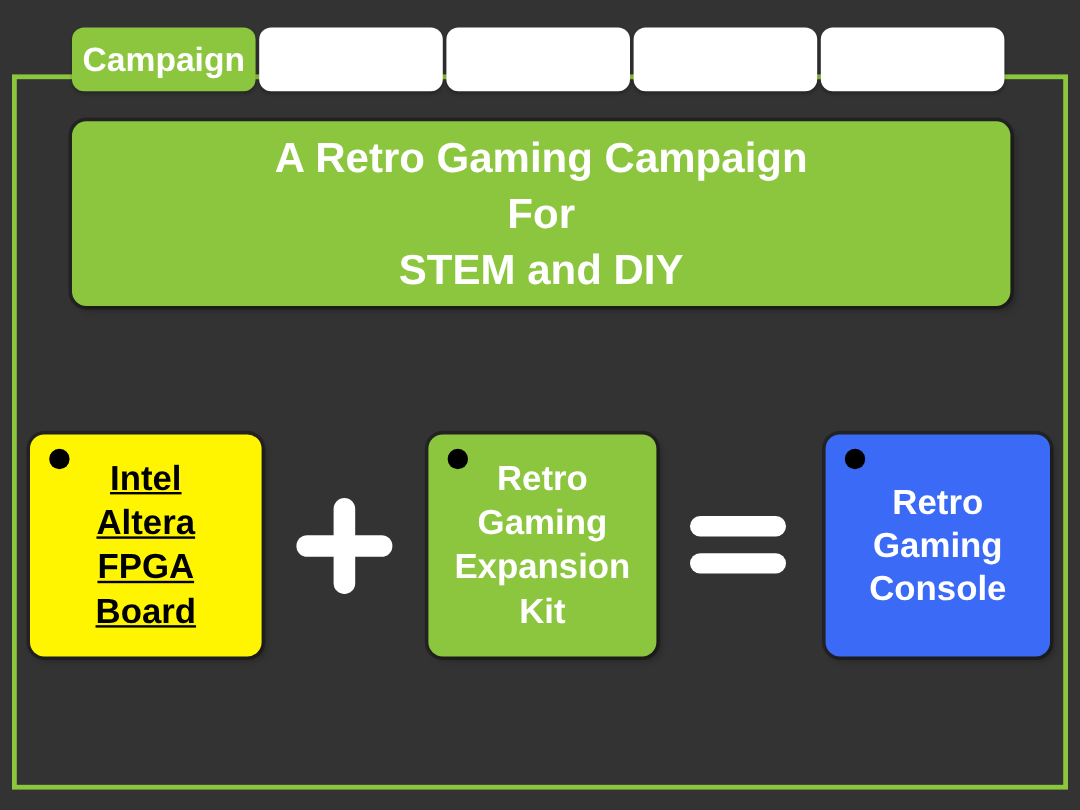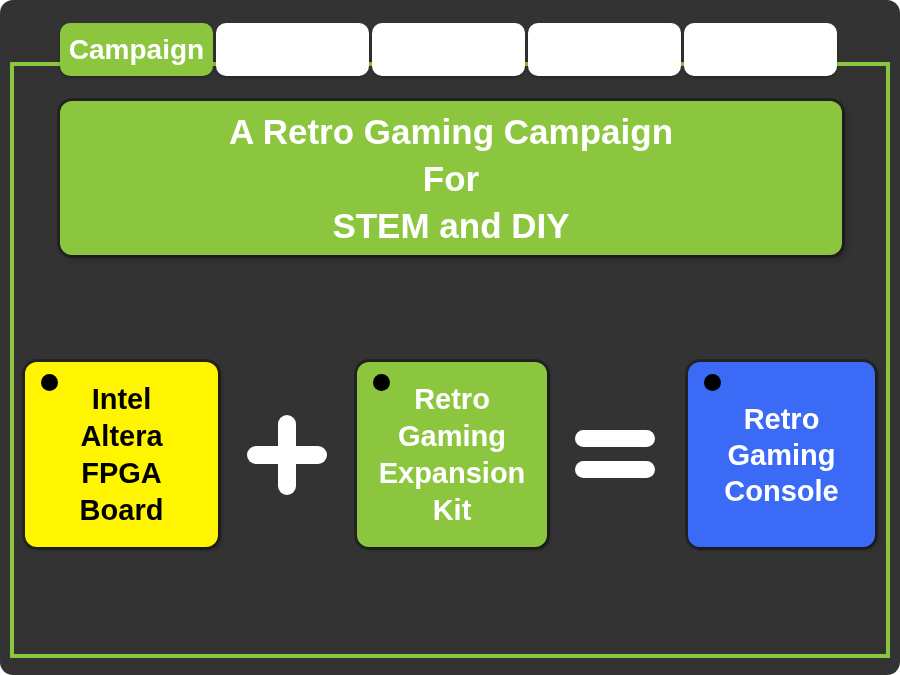--- a/index.html
+++ b/index.html
@@ -4,21 +4,20 @@
 <style>
   html, body { margin: 0; padding: 0; }
   .canvas {
     position: relative;
     width: 900px;
     height: 675px;
     background: #333333;
     overflow: hidden;
     font-family: "Liberation Sans", sans-serif;
     font-weight: bold;
-    border-radius: 13px;
   }
   .frame {
     position: absolute;
     left: 10px; top: 62px;
     width: 880px; height: 596px;
     box-sizing: border-box;
     border: 4px solid #8CC63F;
   }
   .tab {
     position: absolute;
@@ -61,21 +60,21 @@
     border-radius: 12px;
     display: flex;
     align-items: center;
     justify-content: center;
     text-align: center;
     font-size: 29px;
     line-height: 37px;
     white-space: pre-line;
     box-shadow: 0 0 0 3px rgba(0,0,0,0.30), 3px 3px 5px rgba(0,0,0,0.25);
   }
-  .box-fpga    { left: 25px;  width: 193px; }
+  .box-fpga    { left: 25px;  width: 193px; text-decoration: underline; }
   .box-kit     { left: 357px; width: 190px; }
   .box-console { left: 688px; width: 187px; line-height: 36px; }
   .corner-dot {
     position: absolute;
     left: 16px; top: 12px;
     width: 17px; height: 17px;
     border-radius: 50%;
     background: #000000;
   }
   .op-plus {

